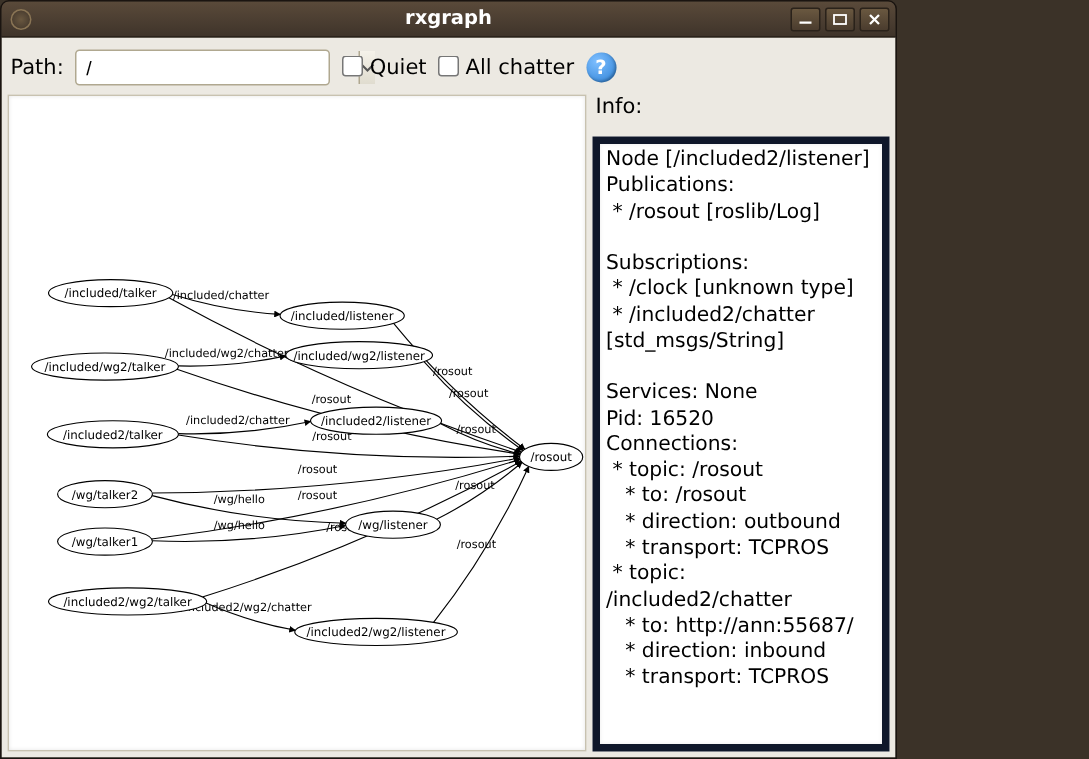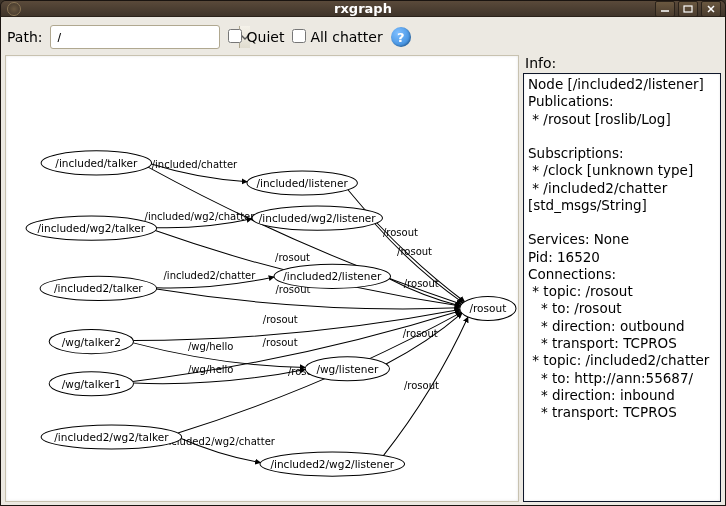--- a/index.html
+++ b/index.html
@@ -5,21 +5,21 @@
   * { box-sizing: border-box; margin: 0; padding: 0; }
   body {
     font-family: "DejaVu Sans", "Liberation Sans", Arial, sans-serif;
     font-size: 12px;
     background: #3b3228;
     width: 726px;
     height: 506px;
     overflow: hidden;
   }
   .window {
-    width: 726px;
+    width: 598px;
     height: 506px;
     display: flex;
     flex-direction: column;
     border: 1px solid #1a1410;
     border-radius: 6px 6px 0 0;
     overflow: hidden;
   }
   .titlebar {
     height: 24px;
     background: linear-gradient(#5a4a3a, #3f342a);
@@ -129,25 +129,25 @@
   }
   .graph-pane svg {
     width: 100%;
     height: 100%;
   }
   .info-col {
     width: 198px;
     display: flex;
     flex-direction: column;
   }
-  .info-label { font-size: 14px; padding: 0 0 2px 2px; }
+  .info-label { font-size: 14px; padding: 0 0 12px 2px; }
   .info-box {
     flex: 1;
     background: #fff;
-    border: 1px solid #0f172a;
+    border: 5px solid #0f172a;
     box-shadow: inset 0 0 3px rgba(0,0,0,0.08);
     padding: 2px 4px;
     font-size: 13.5px;
     line-height: 1.28;
     white-space: pre-wrap;
     overflow: hidden;
   }
   
   .node ellipse { fill: #fff; stroke: #000; stroke-width: 1; }
   .node text { font-size: 10.5px; text-anchor: middle; dominant-baseline: middle; }

